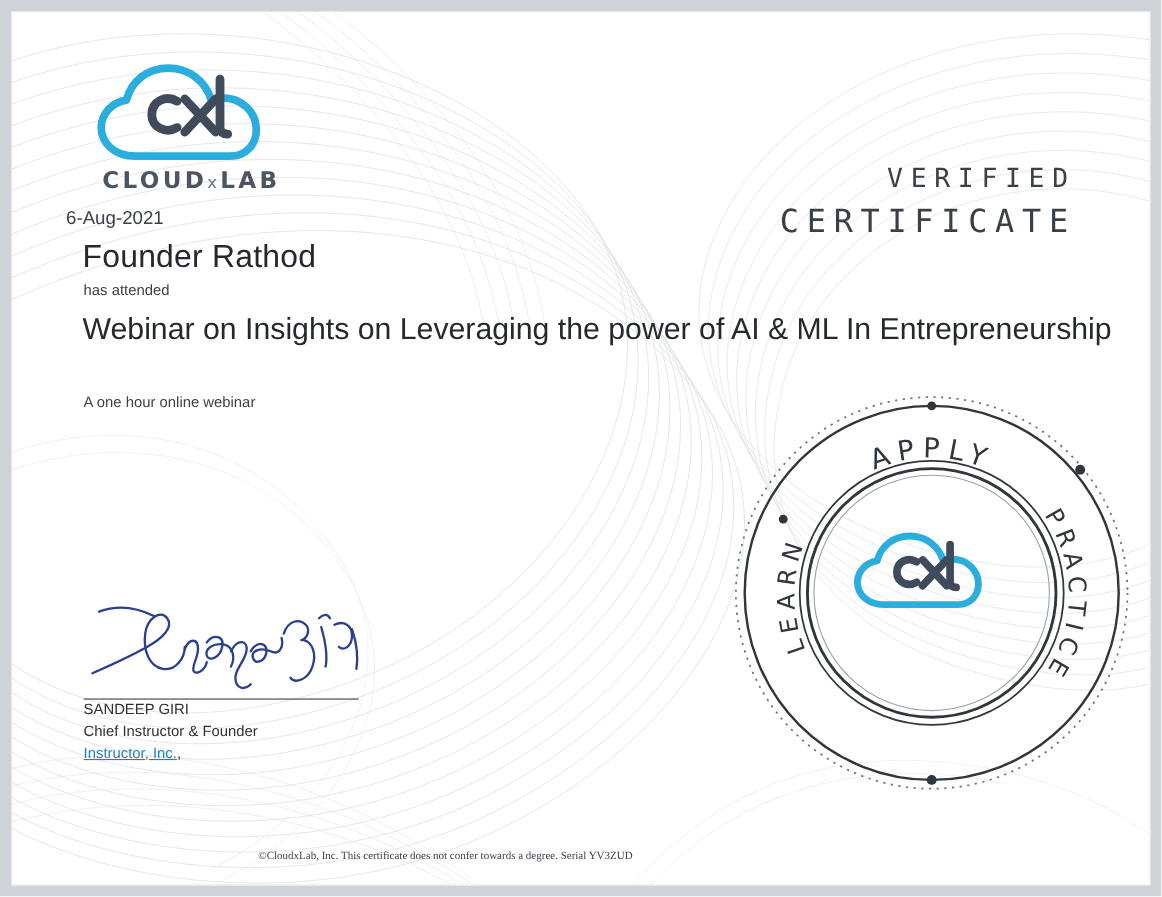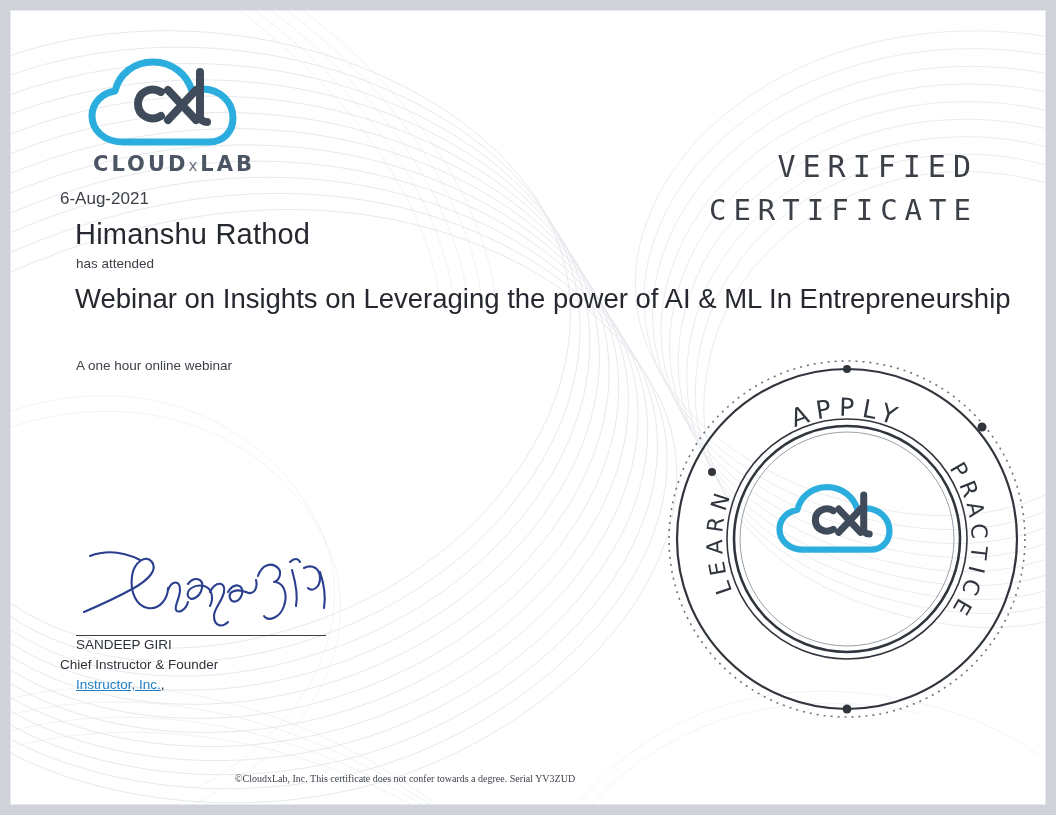--- a/index.html
+++ b/index.html
@@ -90,21 +90,21 @@
   .verified {
     position: absolute;
     right: 78px;
     top: 145px;
     text-align: right;
     color: #3b3f46;
     font-family: "DejaVu Sans Mono", monospace;
     line-height: 1.45;
   }
   .verified .line1 {
-    font-size: 30px;
+    font-size: 24px;
     letter-spacing: 7px;
     font-weight: 300;
   }
   .verified .line2 {
     font-size: 29px;
     letter-spacing: 7px;
     font-weight: 300;
   }
 
   .issue-date {
@@ -167,21 +167,21 @@
   .sig-name {
     position: absolute;
     left: 76px;
     top: 637px;
     font-size: 13.5px;
     color: #2d3238;
     text-align: right;
   }
   .sig-role {
     position: absolute;
-    left: 60px;
+    left: 76px;
     top: 657px;
     font-size: 13.5px;
     color: #2d3238;
   }
   .sig-org {
     position: absolute;
     left: 76px;
     top: 677px;
     font-size: 13.5px;
     color: #2d3238;
@@ -279,21 +279,21 @@
         <span>CLOUD</span><span class="x">x</span><span>LAB</span>
       </div>
     </div>
 
     <div class="verified">
       <div class="line1">VERIFIED</div>
       <div class="line2">CERTIFICATE</div>
     </div>
 
     <div class="issue-date">6-Aug-2021</div>
-    <div class="recipient">Himanshu Rathod</div>
+    <div class="recipient">Founder Rathod</div>
     <div class="attended">has attended</div>
     <div class="course-title">Webinar on Insights on Leveraging the power of AI &amp; ML In Entrepreneurship</div>
     <div class="course-sub">A one hour online webinar</div>
 
     <div class="signature-img">
       <svg width="260" height="96" viewBox="0 0 260 96" xmlns="http://www.w3.org/2000/svg">
         <g fill="none" stroke="#2b3f8f" stroke-width="2.1" stroke-linecap="round" stroke-linejoin="round">
           <path d="M8,72 C22,66 40,58 58,48 C72,40 82,30 76,22 C70,14 58,22 56,36 C54,52 60,66 72,68 C84,70 92,58 92,48"></path>
           <path d="M92,50 C96,40 104,40 104,50 C104,58 98,66 100,70 C102,74 110,70 112,62"></path>
           <path d="M112,44 C118,36 128,38 126,48 C124,58 114,62 112,56 C110,50 118,44 128,46 C136,48 138,58 134,66"></path>

